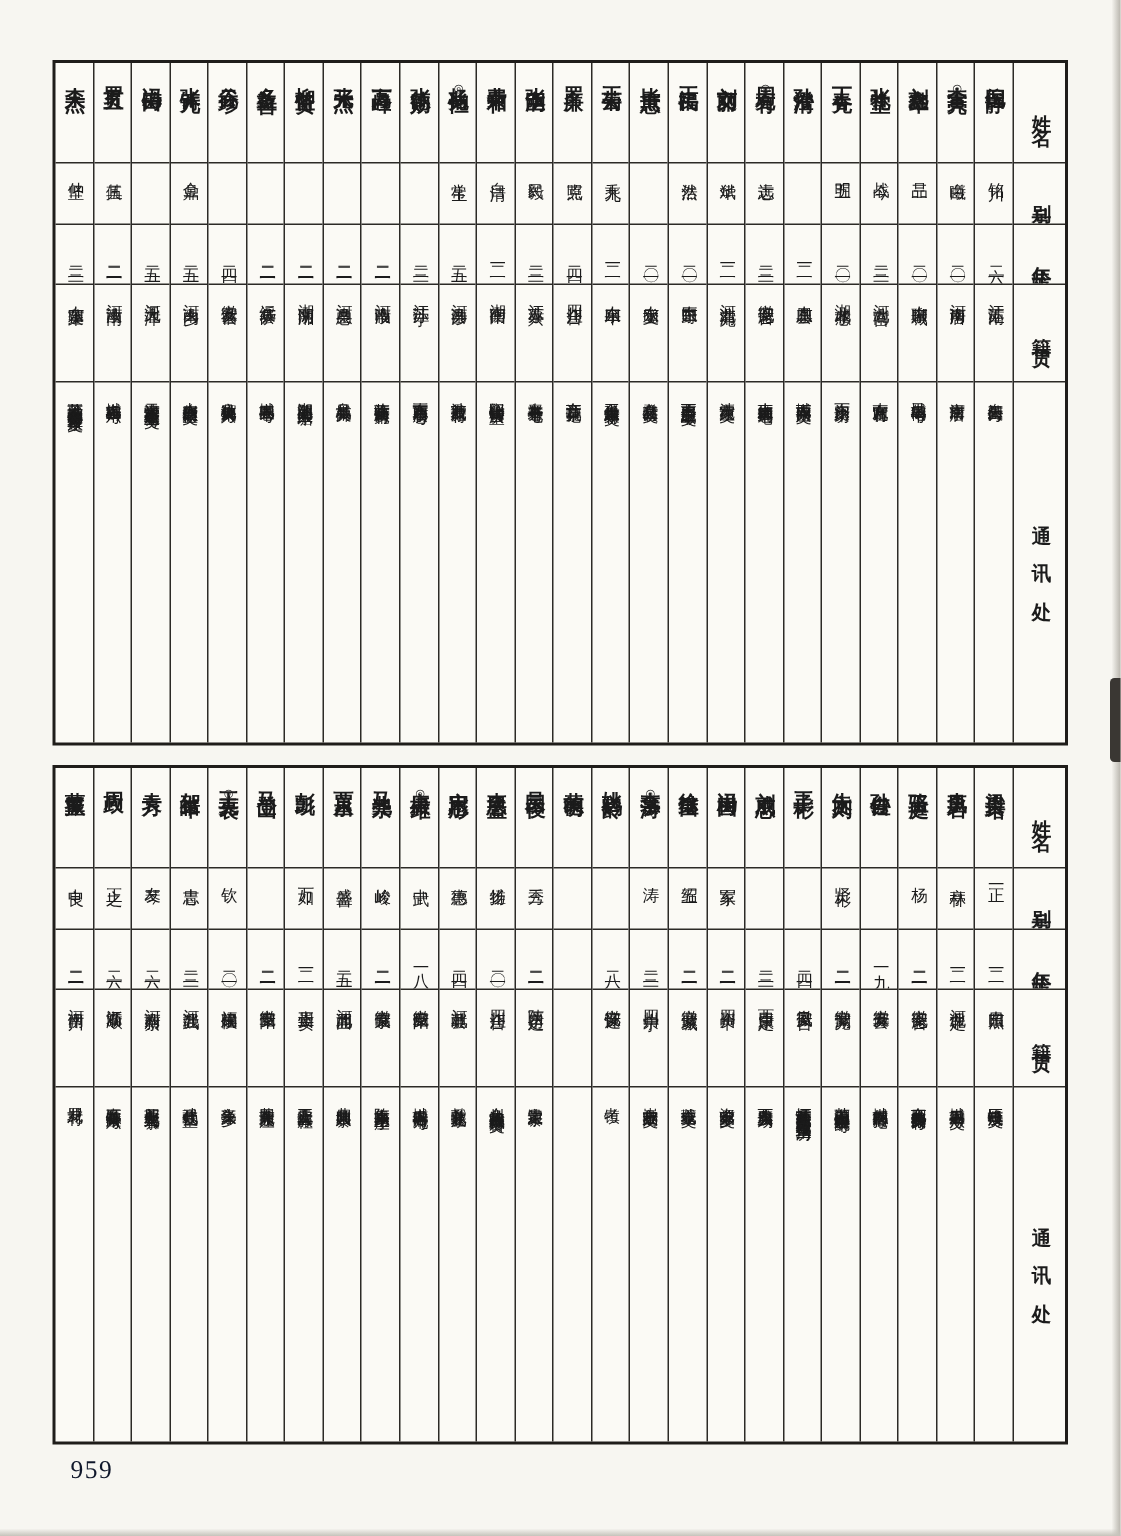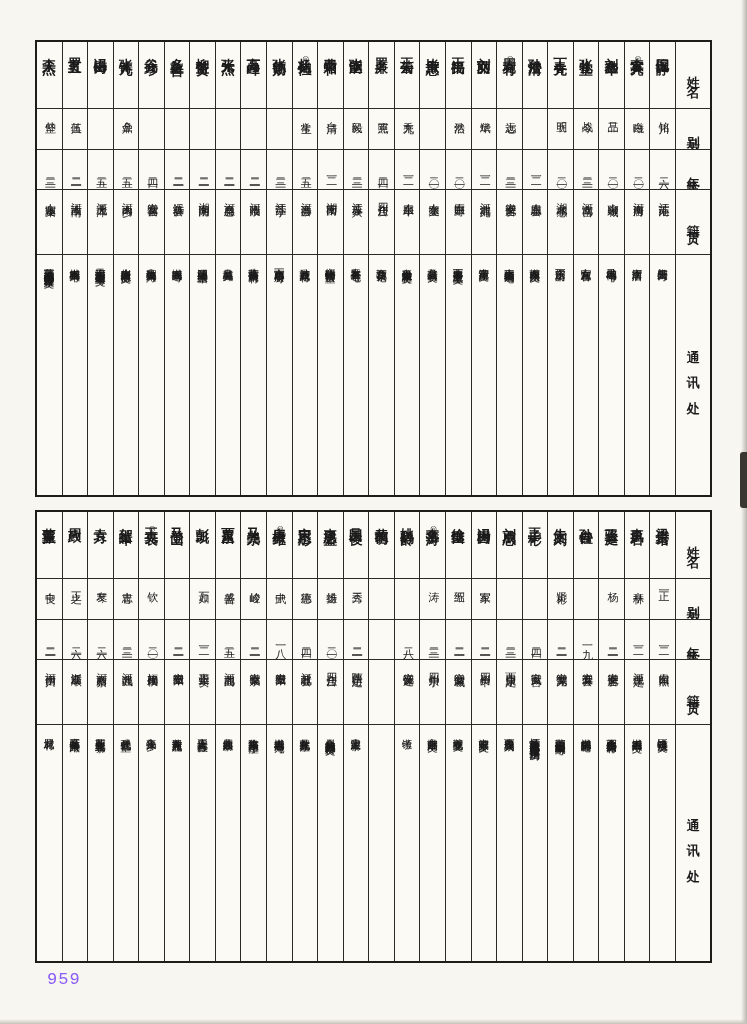--- a/index.html
+++ b/index.html
@@ -64,22 +64,22 @@
   .mark{font-size:7.5px;letter-spacing:0;display:inline-block;margin-top:1px;color:#2a2a2a;}
   .hcell{font-weight:bold;font-size:13px;}
   .hcell .vt{letter-spacing:9px;}
   .cell.c-addr.hcell{align-items:center;}
   .cell.c-addr.hcell .vt{letter-spacing:26px;}
   .cell.c-name.hcell,.cell.c-alias.hcell,.cell.c-age.hcell,.cell.c-native.hcell{align-items:center;padding-top:0;}
   .cell.c-alias.hcell .vt,.cell.c-age.hcell .vt{letter-spacing:3px;}
   .cell.c-native.hcell .vt{letter-spacing:7px;}
   .pagenum{
     position:absolute;left:47px;top:970px;
-    font-family:Liberation Mono, monospace;
-    font-size:17px;color:#8b5cf6;letter-spacing:1px;
+    font-family:Liberation Serif, serif;
+    font-size:17px;color:#0f172a;letter-spacing:1px;
   }
 </style>
 </head>
 <body>
 
 <div class="page">
 
   <div class="dtable top">
     <div class="col hdr">
       <div class="cell c-name hcell">

